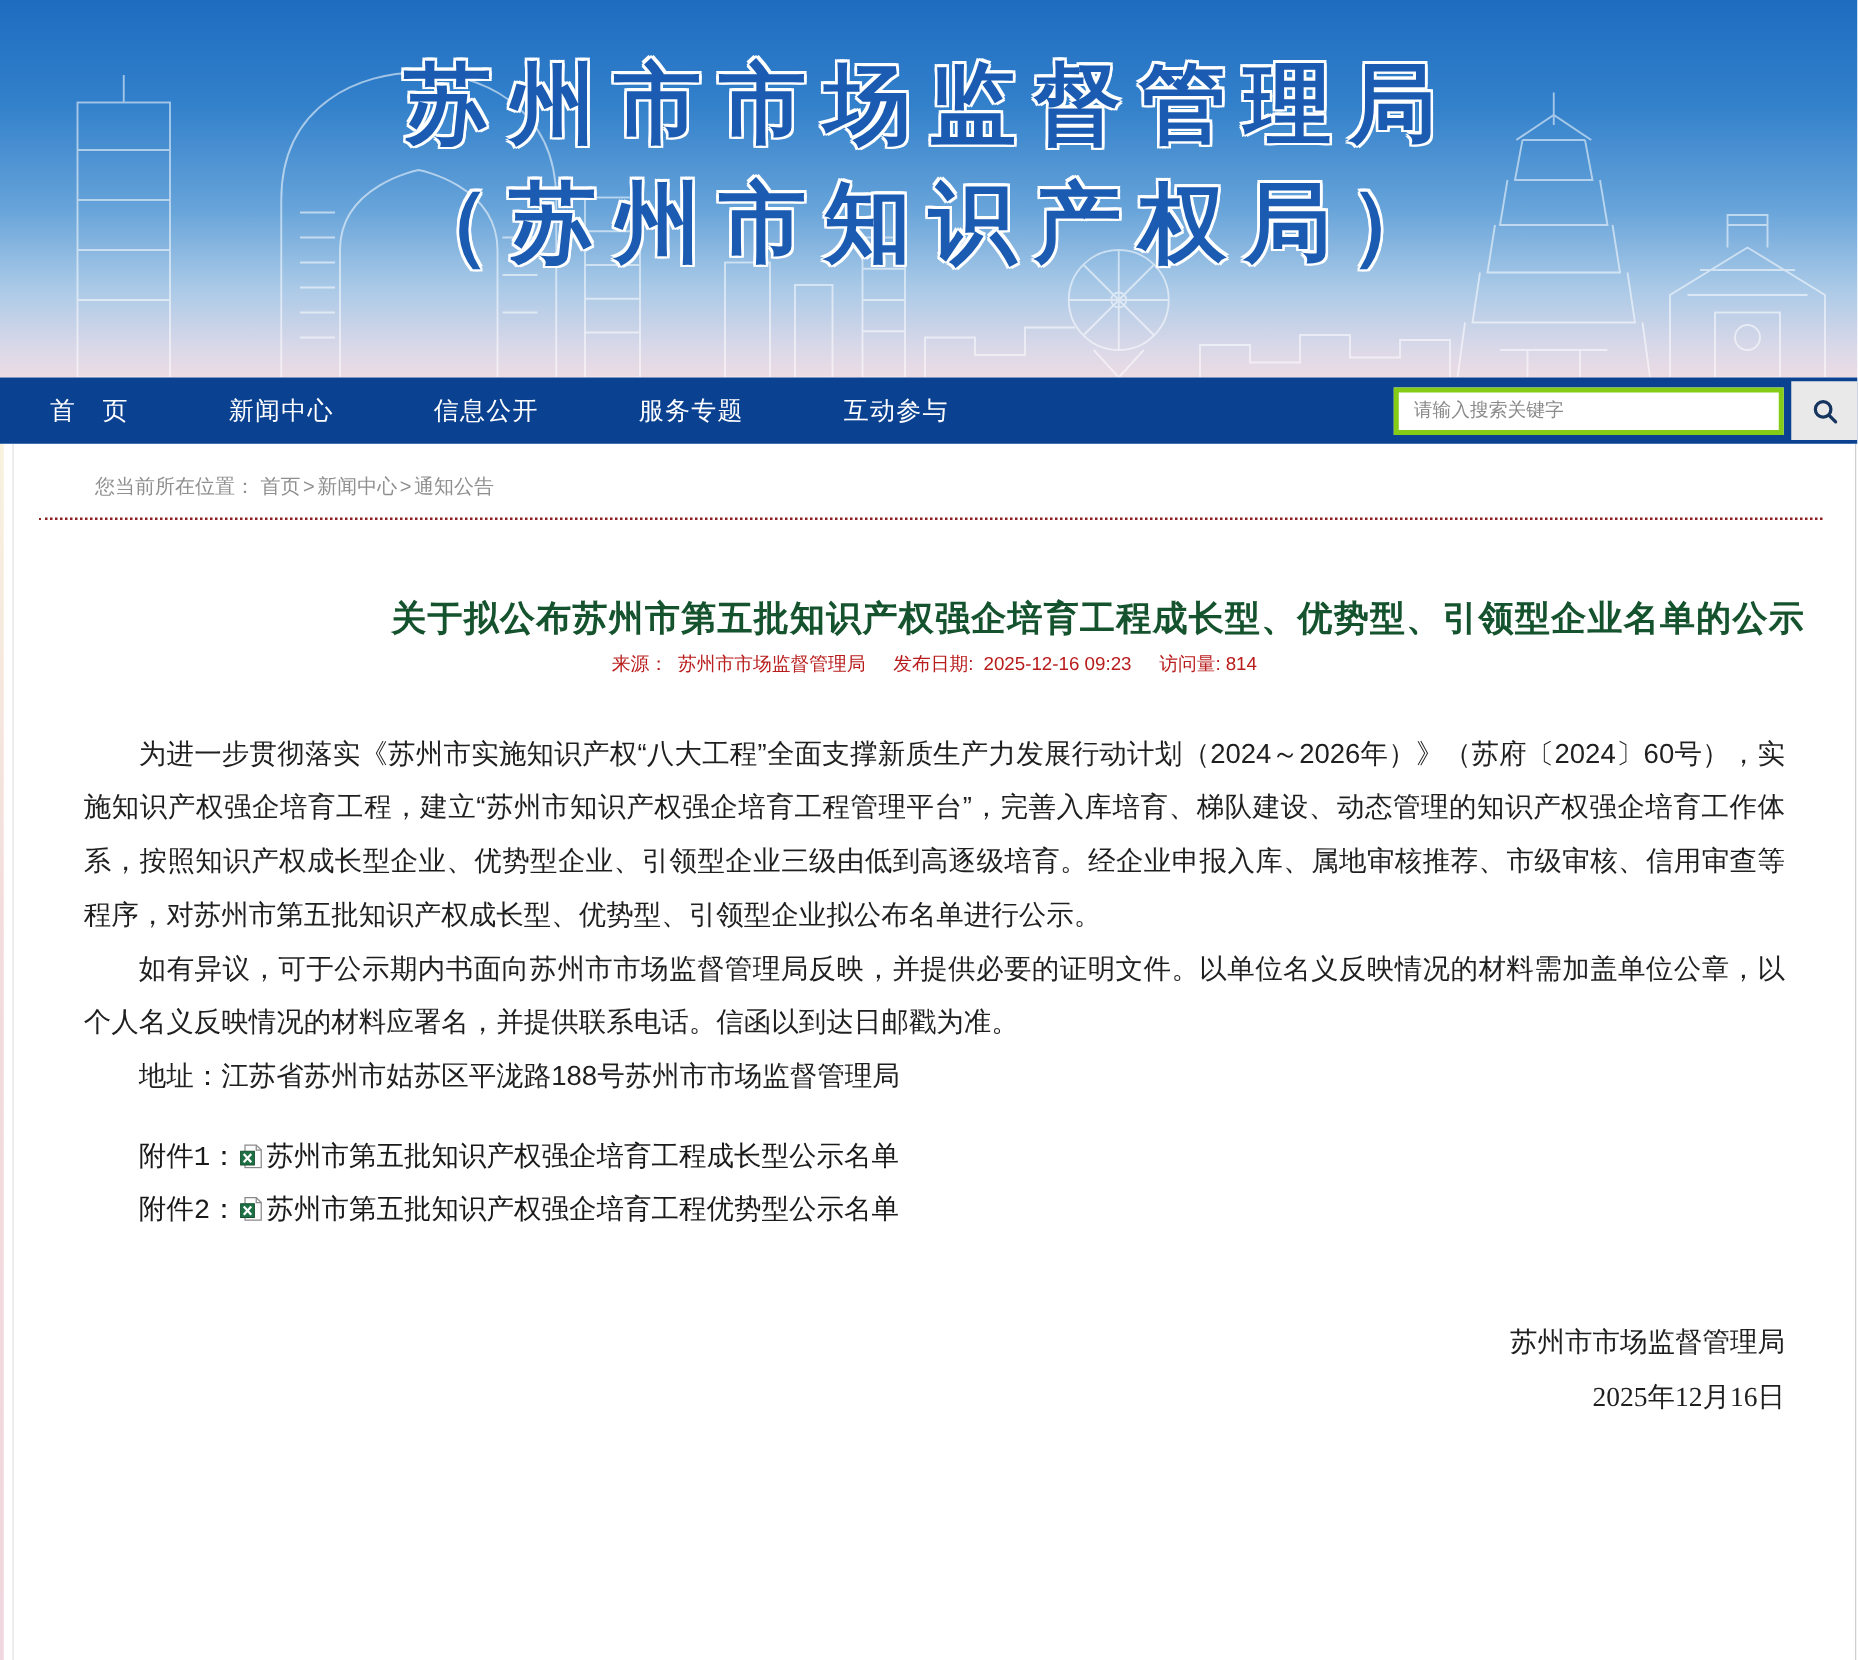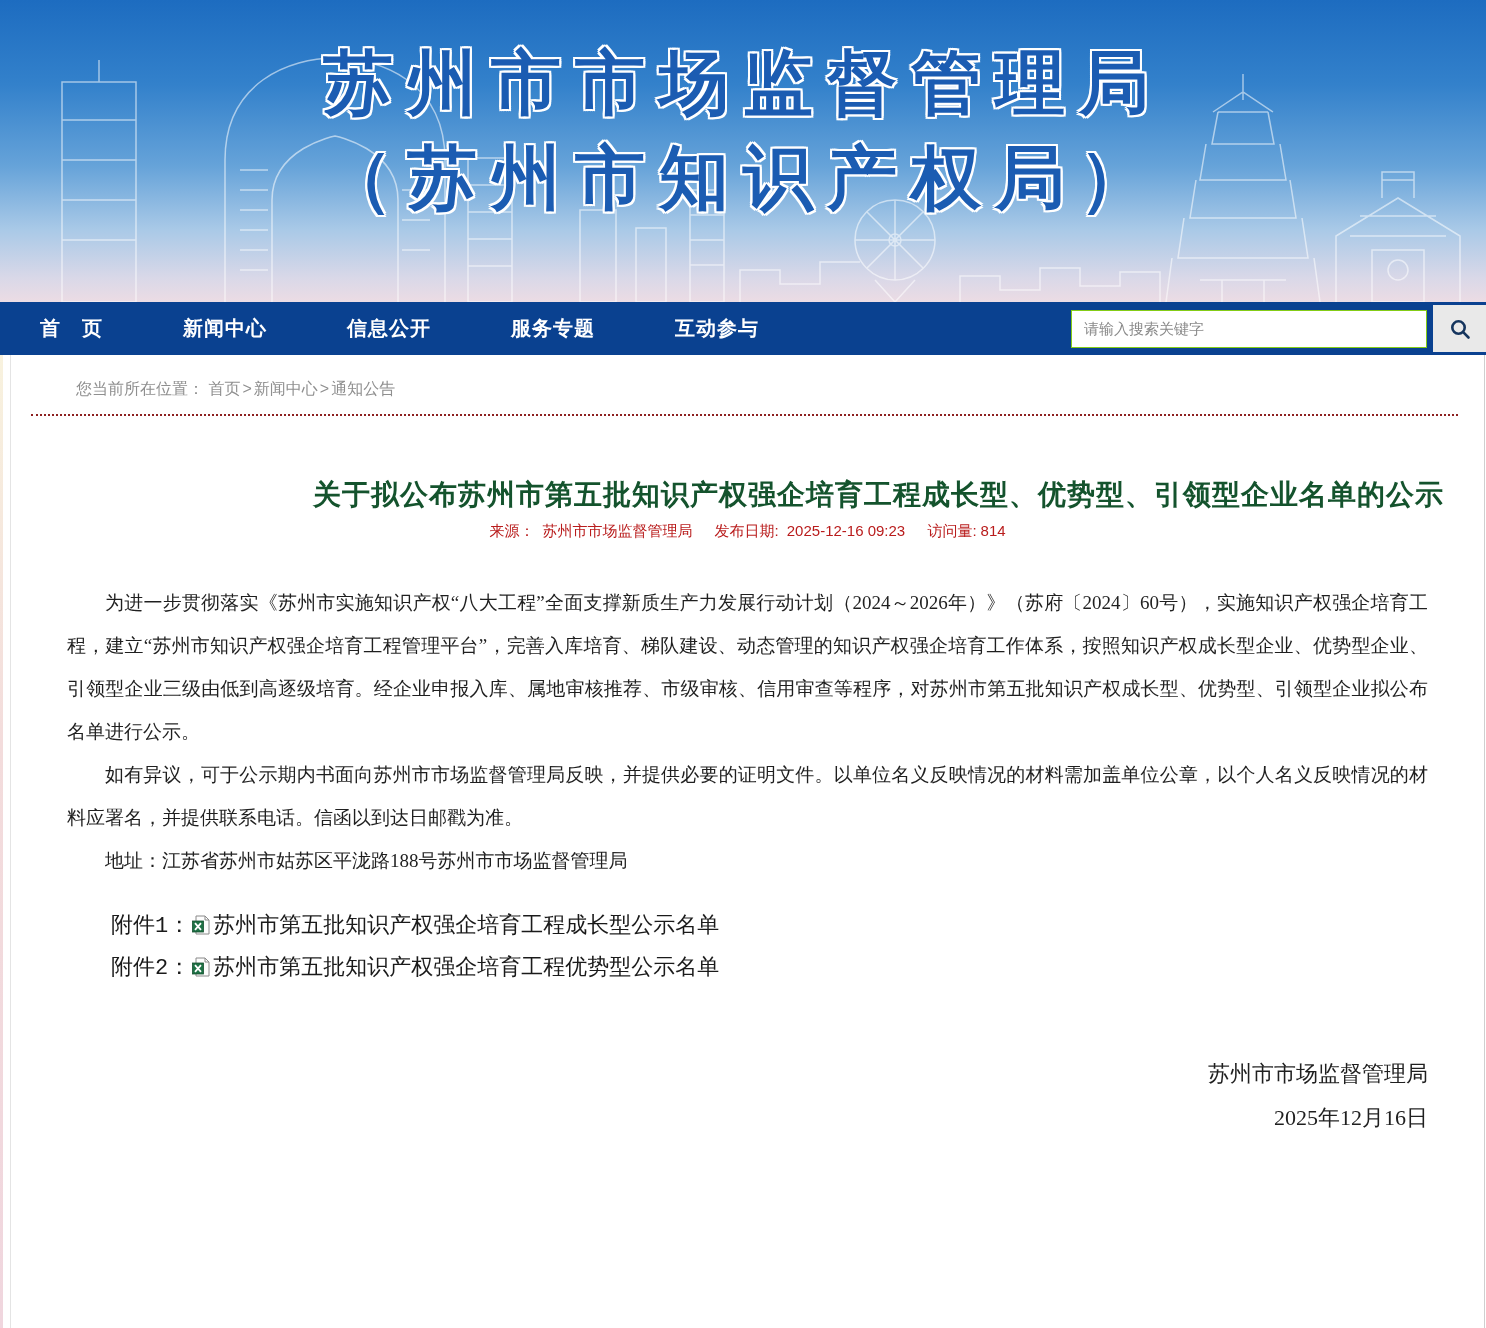--- a/index.html
+++ b/index.html
@@ -22,26 +22,26 @@
                  0 -2px 0 #fff, 0 2px 0 #fff, -2px 0 0 #fff, 2px 0 0 #fff;
     white-space:nowrap;
   }
 
   
   .nav {
     height:53px; background:#0a4190; display:flex; align-items:center;
     padding-left:40px; position:relative; z-index:3;
   }
   .nav-item {
-    color:#fff; font-size:20px; font-weight:bold; margin-right:80px;
+    color:#fff; font-size:20px; font-weight:normal; margin-right:80px;
     letter-spacing:1px; cursor:pointer; white-space:nowrap;
   }
   .search-box { margin-left:auto; display:flex; align-items:center; height:53px; }
   .search-input {
-    width:356px; height:38px; border:1px solid #84cc16; background:#fff;
+    width:312px; height:38px; border:4px solid #84cc16; background:#fff;
     padding:0 12px; font-size:15px; color:#333; outline:none;
     font-family:"Liberation Sans","DejaVu Sans",sans-serif;
   }
   .search-input::placeholder { color:#8a8a8a; }
   .search-btn {
     width:53px; height:47px; margin-left:6px; background:#e9e9e9; border:0;
     display:flex; align-items:center; justify-content:center; cursor:pointer;
   }
 
   
@@ -65,22 +65,22 @@
   
   .article-title {
     margin:60px 40px 0; text-align:right; font-size:28px; font-weight:bold;
     color:#14532d; letter-spacing:1px;
   }
   .meta { margin-top:8px; text-align:center; font-size:15px; color:#b91c1c; }
   .meta span { margin:0 4px; }
   .meta .gap { margin-left:14px; }
 
   .article-body {
-    margin:40px 56px 0; font-family:Liberation Serif, serif;
-    font-size:19px; line-height:43px; color:#1f1f1f; text-align:justify;
+    margin:40px 56px 0; font-family:Liberation Sans, sans-serif;
+    font-size:22px; line-height:43px; color:#1f1f1f; text-align:justify;
   }
   .article-body p { text-indent:2em; margin:0; }
 
   .attachments {
     margin:24px 56px 0; font-family:Liberation Mono, monospace;
     font-size:22px; line-height:42px; color:#1a1a1a;
   }
   .att-row { padding-left:2em; white-space:nowrap; }
   .att-row .att-link { cursor:pointer; }
   .excel-icon { display:inline-block; vertical-align:-3px; margin:0 3px 0 2px; }

